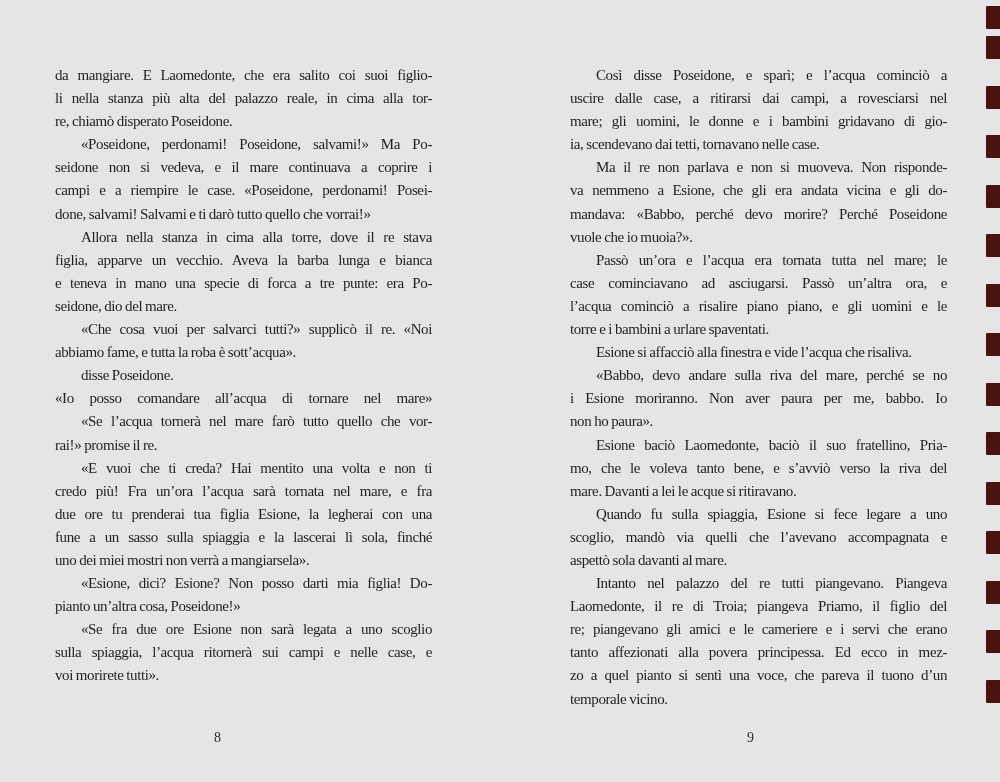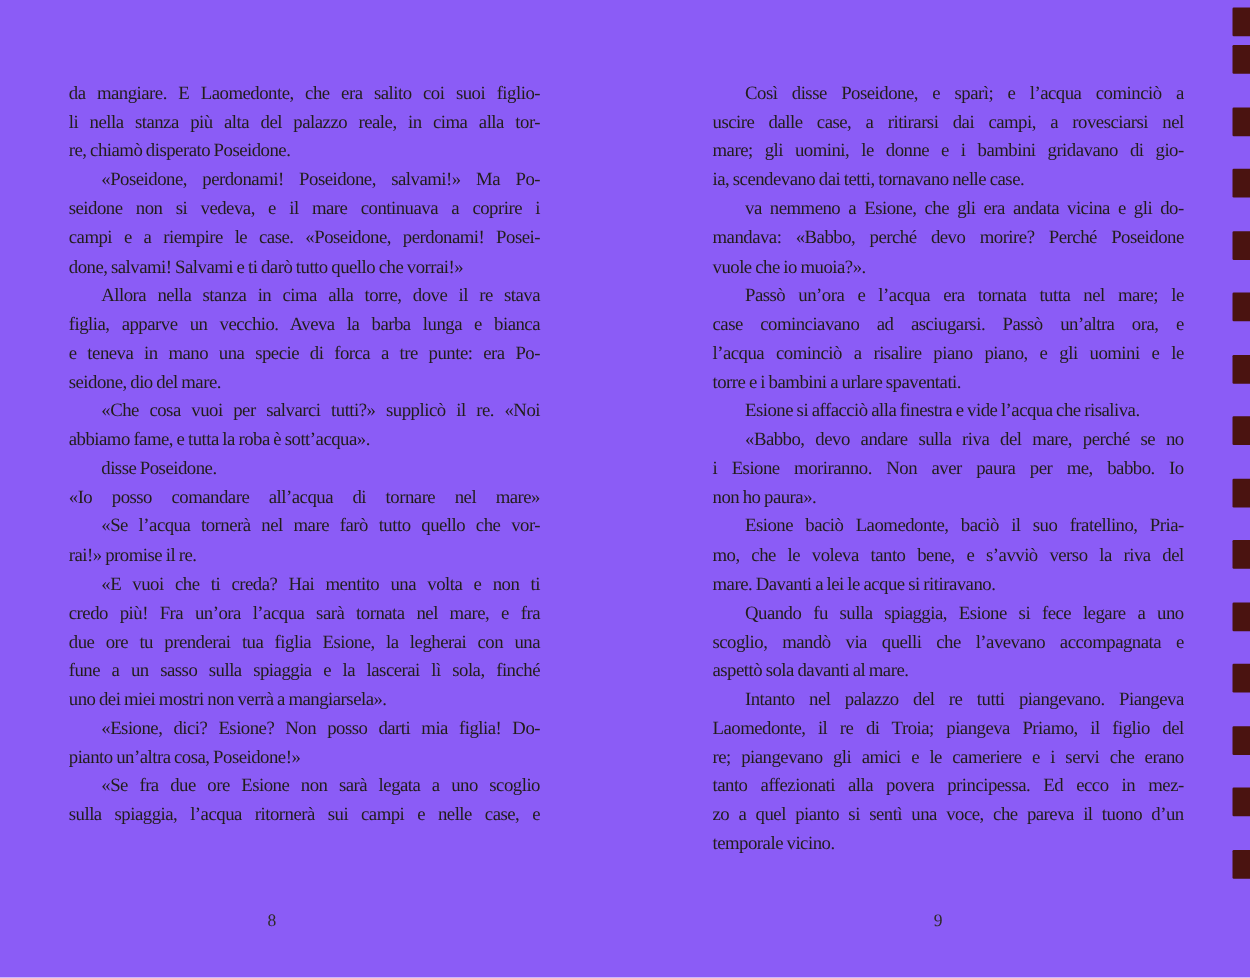--- a/index.html
+++ b/index.html
@@ -1,20 +1,20 @@
 <!DOCTYPE html>
 <html><head>
 <meta charset="utf-8">
 <style>
   html, body { margin: 0; padding: 0; background: #ffffff; }
   .spread {
     position: relative;
     width: 1000px;
     height: 782px;
-    background: #8b5cf6;
+    background: #e5e5e5;
     overflow: hidden;
     font-family: "Liberation Serif", "DejaVu Serif", serif;
   }
   .page { position: absolute; top: 64px; }
   .page.left  { left: 55px;  width: 377px; }
   .page.right { left: 570px; width: 377px; }
   .text-block { width: 100%; }
   .para { margin: 0; padding: 0; }
   .line {
     font-size: 15px;
@@ -96,34 +96,36 @@
           <div class="line">fune a un sasso sulla spiaggia e la lascerai lì sola, finché</div>
           <div class="line last">uno dei miei mostri non verrà a mangiarsela».</div>
         </div>
         <div class="para indent">
           <div class="line">«Esione, dici? Esione? Non posso darti mia figlia! Do-</div>
           <div class="line last">pianto un’altra cosa, Poseidone!»</div>
         </div>
         <div class="para indent">
           <div class="line">«Se fra due ore Esione non sarà legata a uno scoglio</div>
           <div class="line">sulla spiaggia, l’acqua ritornerà sui campi e nelle case, e</div>
+          <div class="line last">voi morirete tutti».</div>
         </div>
       </div>
     <div class="page-number">8</div>
   </div>
 
   <div class="page right">
     <div class="text-block">
         <div class="para indent">
           <div class="line">Così disse Poseidone, e sparì; e l’acqua cominciò a</div>
           <div class="line">uscire dalle case, a ritirarsi dai campi, a rovesciarsi nel</div>
           <div class="line">mare; gli uomini, le donne e i bambini gridavano di gio-</div>
           <div class="line last">ia, scendevano dai tetti, tornavano nelle case.</div>
         </div>
         <div class="para indent">
+          <div class="line">Ma il re non parlava e non si muoveva. Non risponde-</div>
           <div class="line">va nemmeno a Esione, che gli era andata vicina e gli do-</div>
           <div class="line">mandava: «Babbo, perché devo morire? Perché Poseidone</div>
           <div class="line last">vuole che io muoia?».</div>
         </div>
         <div class="para indent">
           <div class="line">Passò un’ora e l’acqua era tornata tutta nel mare; le</div>
           <div class="line">case cominciavano ad asciugarsi. Passò un’altra ora, e</div>
           <div class="line">l’acqua cominciò a risalire piano piano, e gli uomini e le</div>
           <div class="line last">torre e i bambini a urlare spaventati.</div>
         </div>

